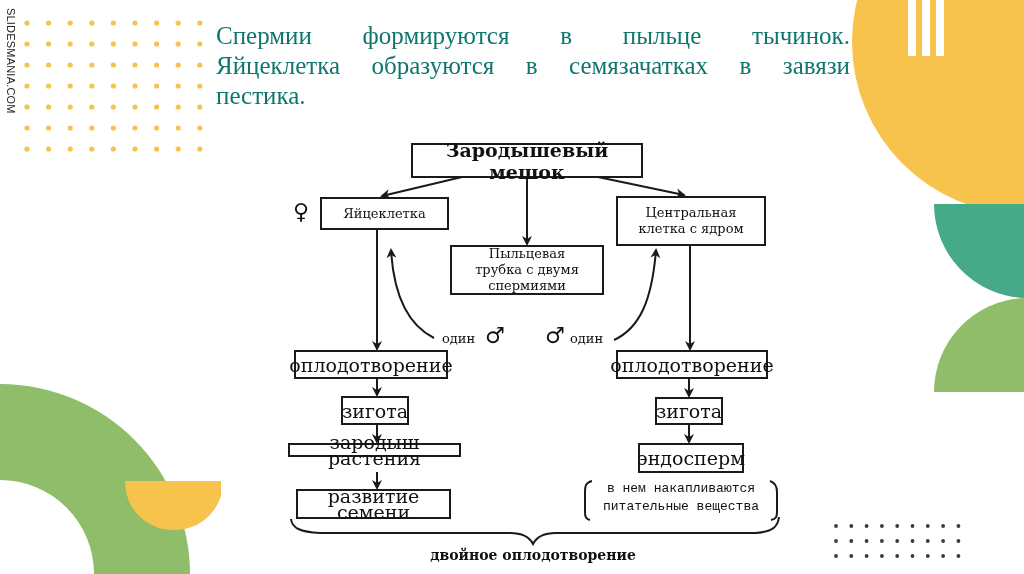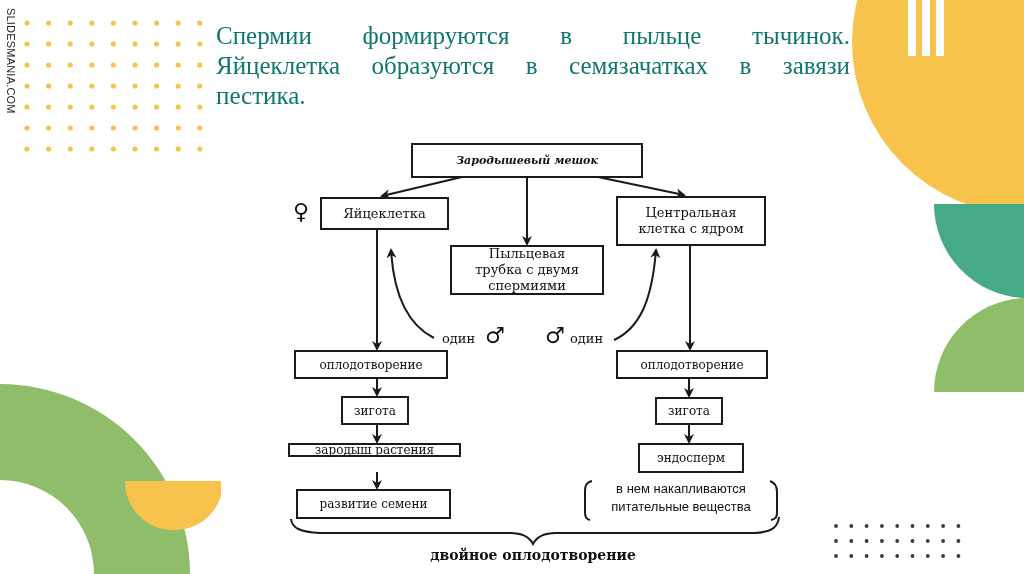--- a/index.html
+++ b/index.html
@@ -18,25 +18,25 @@
   }
   .heading span { display: block; text-align: justify; text-align-last: justify; }
   .heading span.last { text-align-last: left; }
   #diagram { position: absolute; left: 0; top: 0; width: 1024px; height: 574px; }
   .box {
     position: absolute; box-sizing: border-box; border: 2px solid #1a1a1a; background: #fff;
     display: flex; align-items: center; justify-content: center; text-align: center;
     color: #111; font-family: "DejaVu Serif", serif;
   }
   .box.bold { font-weight: normal; font-size: 13px; line-height: 16px; }
-  .box.normal { font-size: 12px; line-height: 16px; }
-  .box.title { font-style: italic; font-weight: bold; font-size: 11px; }
+  .box.normal { font-size: 19px; line-height: 16px; }
+  .box.title { font-weight: bold; font-size: 19px; }
   .label { position: absolute; color: #111; font-family: "DejaVu Serif", serif; font-size: 13px; white-space: nowrap; }
   .sym { position: absolute; color: #111; font-size: 22px; line-height: 22px; font-family: "DejaVu Sans", sans-serif; }
-  .note { position: absolute; left: 586px; top: 480px; width: 190px; text-align: center; font-size: 13px; line-height: 18px; color: #111; font-family: Liberation Sans, sans-serif; }
+  .note { position: absolute; left: 586px; top: 480px; width: 190px; text-align: center; font-size: 13px; line-height: 18px; color: #111; font-family: Liberation Mono, monospace; }
   .footer { position: absolute; left: 400px; top: 547px; width: 266px; text-align: center; font-weight: bold; font-size: 14px; color: #111; font-family: "DejaVu Serif", serif; }
 </style>
 </head>
 <body>
 
 <svg id="deco" viewBox="0 0 1024 574" xmlns="http://www.w3.org/2000/svg">
 
   <circle cx="1024" cy="42" r="172" fill="#f7c34d"></circle>
 
   <rect x="908" y="0" width="8" height="56" fill="#ffffff"></rect>

